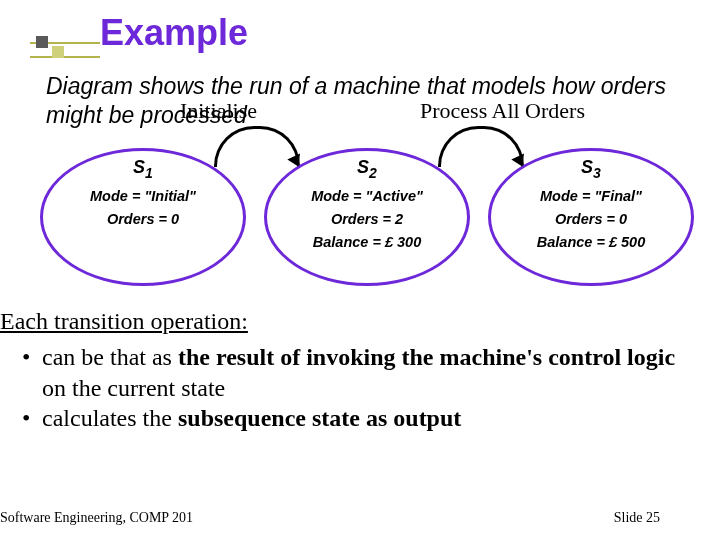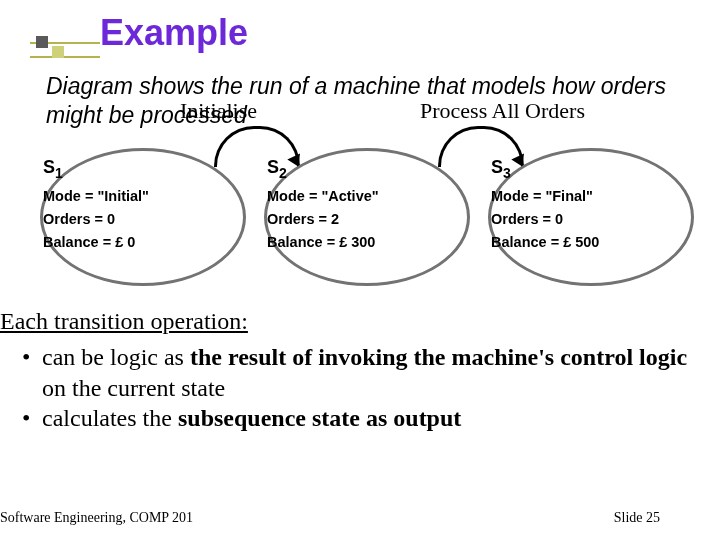--- a/index.html
+++ b/index.html
@@ -62,22 +62,24 @@
     top: 98px;
     font-size: 22px;
   }
   .trans1 { left: 180px; }
   .trans2 { left: 420px; }
   
   .state {
     position: absolute;
     width: 200px;
     height: 132px;
-    border: 3px solid #737373;
+    border: 3px solid #6d28d9;
     border-radius: 50%;
+    text-align: center;
+    font-style: italic;
   }
   .state .label {
     font-family: Arial, Helvetica, sans-serif;
     font-weight: bold;
     font-size: 18px;
     margin-top: 6px;
     line-height: 1.15;
   }
   .state .sub { font-size: 14px; vertical-align: sub; }
   .state .row {
@@ -173,39 +175,38 @@
 
   <div class="arc arc1"></div>
   <div class="arrowhead ah1"></div>
   <div class="arc arc2"></div>
   <div class="arrowhead ah2"></div>
 
   <div class="state s1">
     <div class="label"><span>S</span><span class="sub">1</span></div>
     <div class="row">Mode = "Initial"</div>
     <div class="row">Orders = 0</div>
-    <div class="row">Balance = £ 0</div>
   </div>
 
   <div class="state s2">
     <div class="label"><span>S</span><span class="sub">2</span></div>
     <div class="row">Mode = "Active"</div>
     <div class="row">Orders = 2</div>
     <div class="row">Balance = £ 300</div>
   </div>
 
   <div class="state s3">
     <div class="label"><span>S</span><span class="sub">3</span></div>
     <div class="row">Mode = "Final"</div>
     <div class="row">Orders = 0</div>
     <div class="row">Balance = £ 500</div>
   </div>
 
   <div class="lead">Each transition operation:</div>
 
   <div class="bullets">
-    <div class="b"><span>can be logic as </span><b>the result of invoking the  machine's control logic</b><span> on the current state</span></div>
+    <div class="b"><span>can be that as </span><b>the result of invoking the  machine's control logic</b><span> on the current state</span></div>
     <div class="b"><span>calculates the </span><b>subsequence state as output</b><span></span></div>
   </div>
 
   <div class="footer-l">Software Engineering, COMP 201</div>
   <div class="footer-r">Slide  25</div>
 </div>
 
 </body></html>

